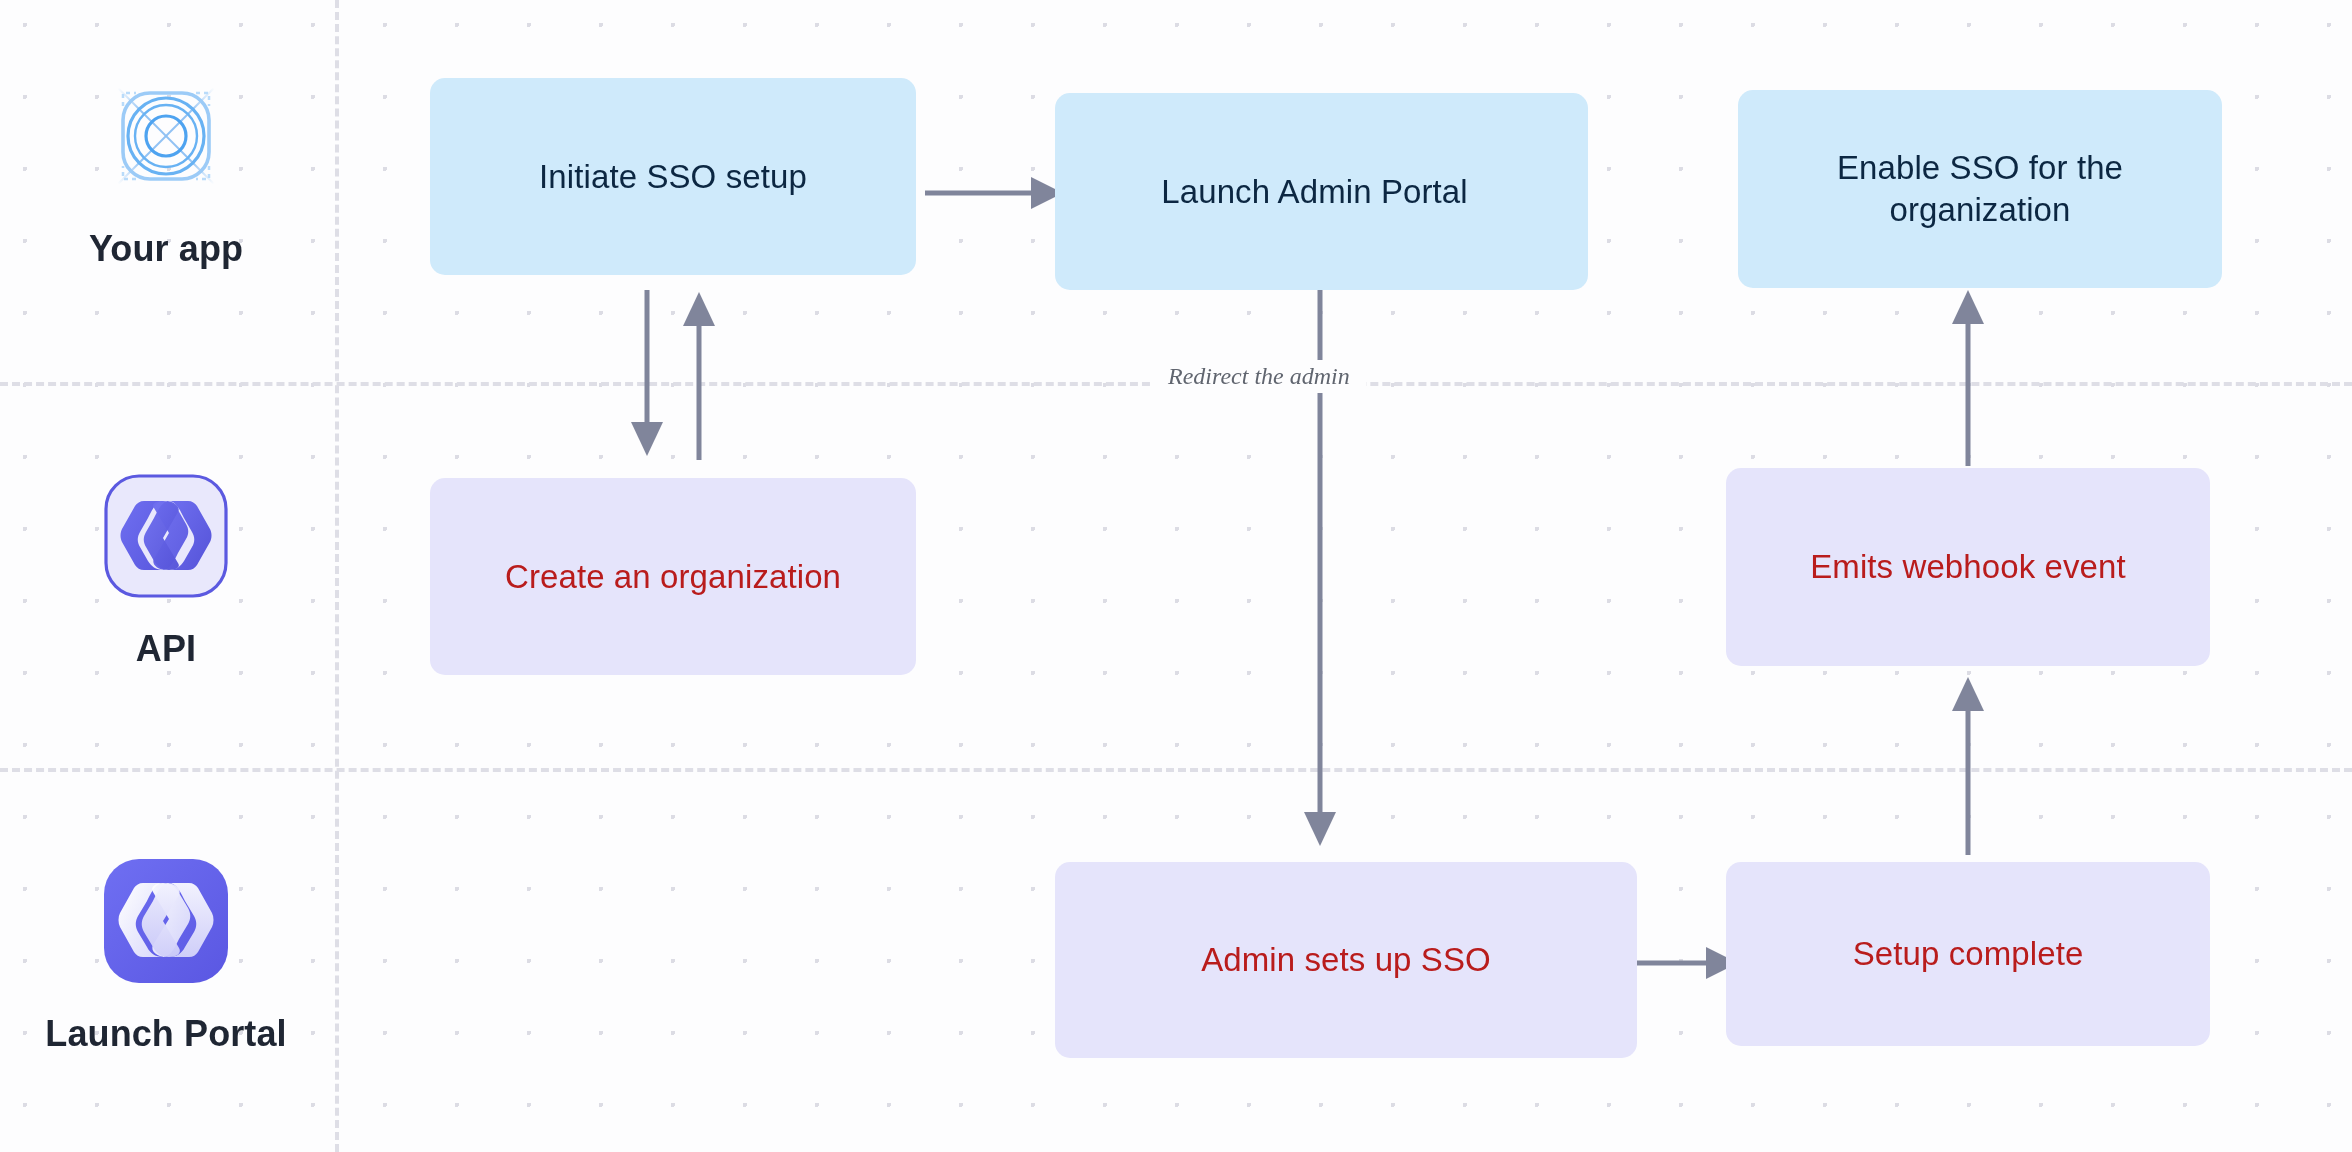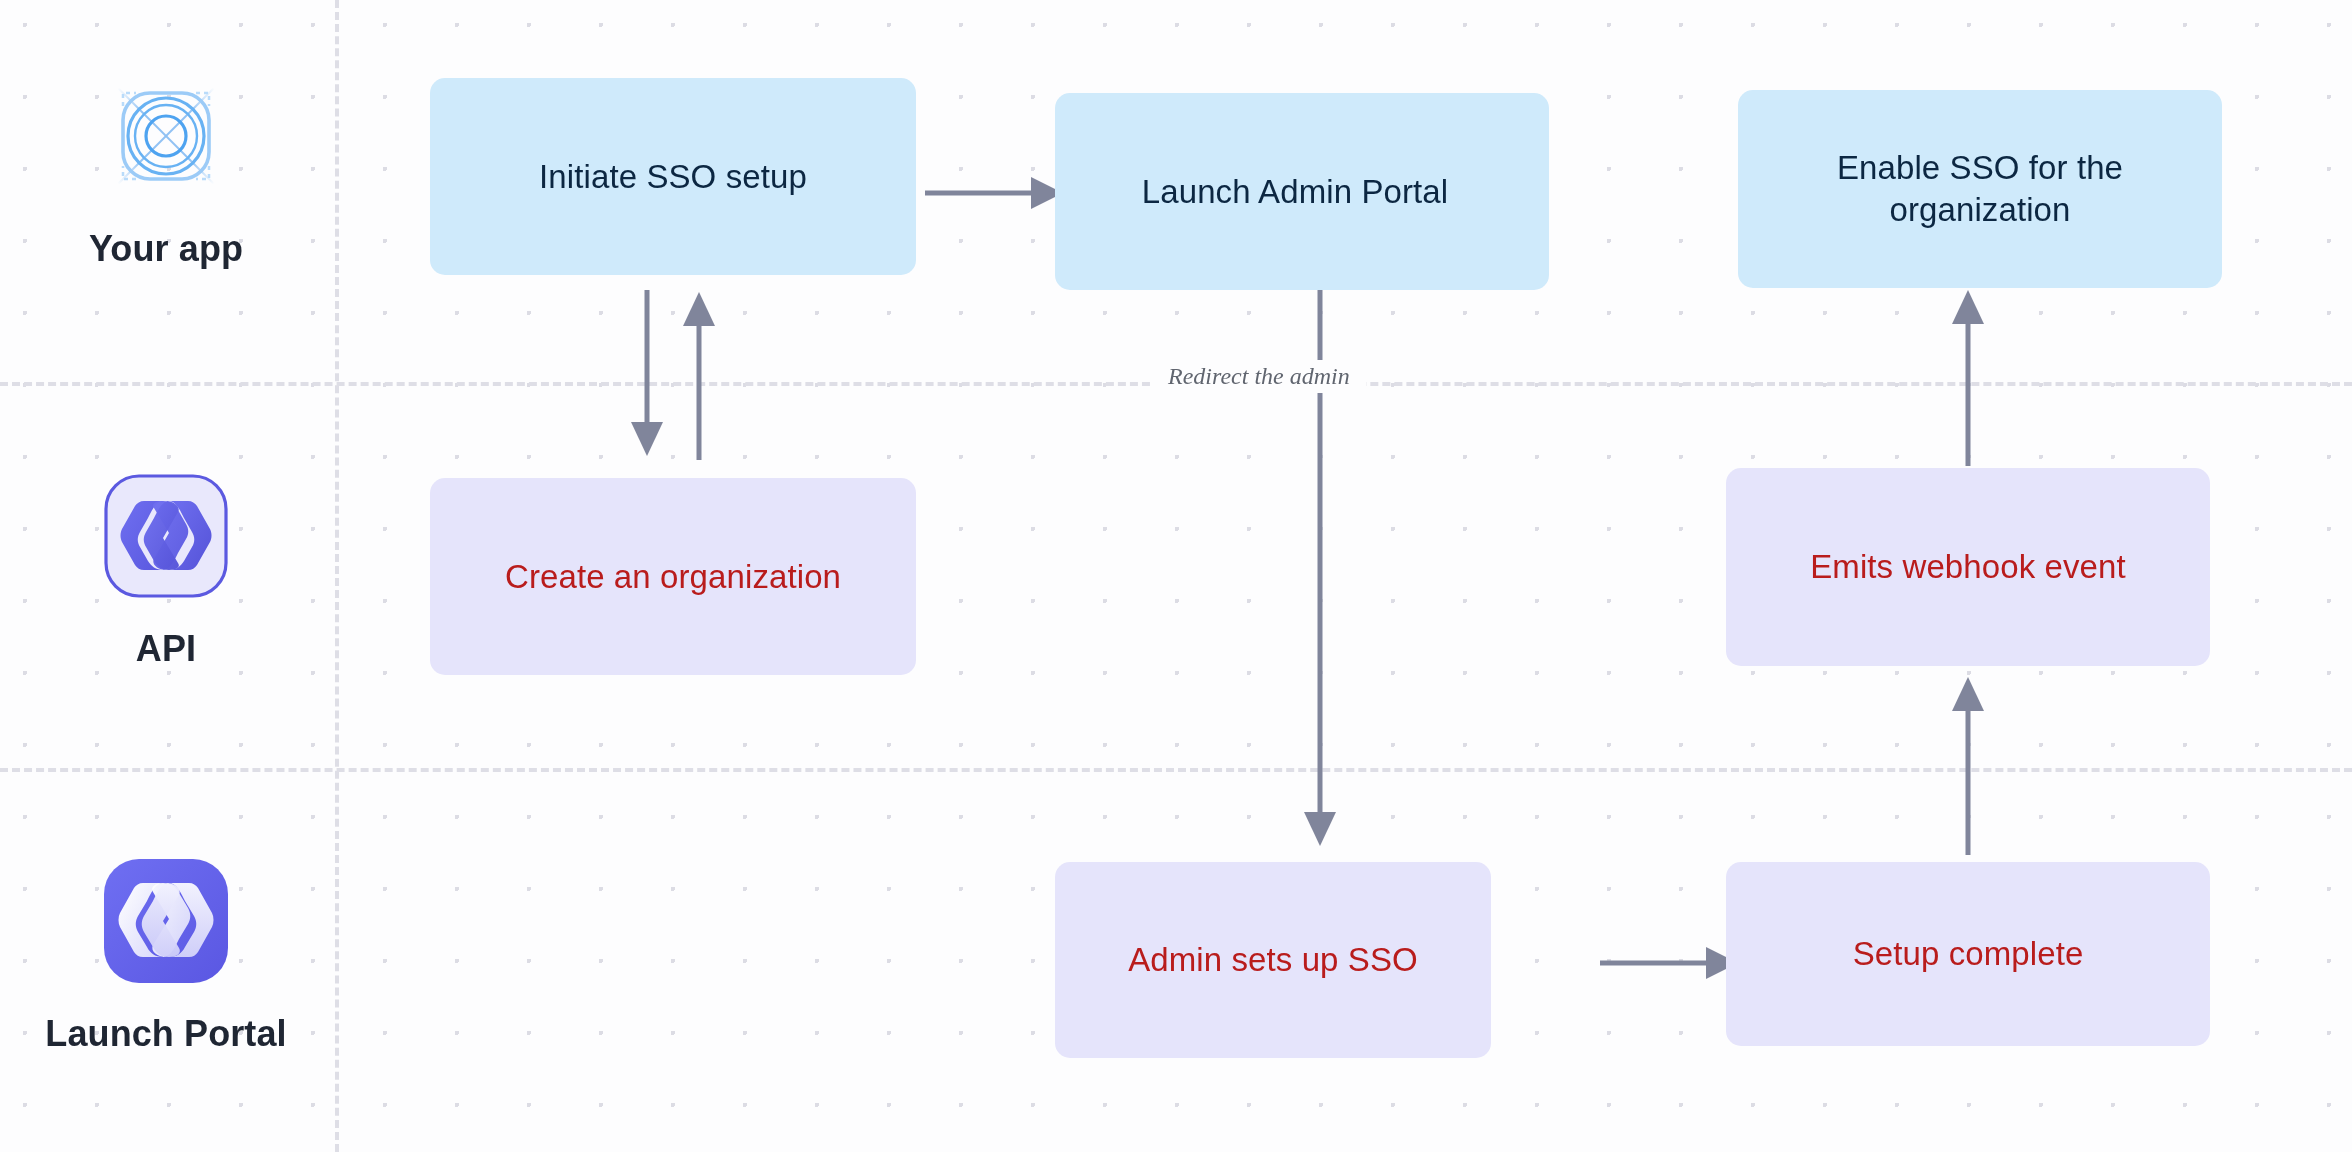--- a/index.html
+++ b/index.html
@@ -222,37 +222,37 @@
 
   <svg class="arrow" style="left:1946px;top:288px;" width="44" height="178">
     <line x1="22" y1="178" x2="22" y2="36" stroke="#80859b" stroke-width="5"></line>
     <polygon points="6,36 38,36 22,2" fill="#80859b"></polygon>
   </svg>
 
   <div class="node node-blue" style="left:430px;top:78px;width:486px;height:197px;">
     <span>Initiate SSO setup</span>
   </div>
 
-  <div class="node node-blue" style="left:1055px;top:93px;width:494px;height:197px;padding-left:12px;">
+  <div class="node node-blue" style="left:1055px;top:93px;width:533px;height:197px;padding-left:12px;">
     <span>Launch Admin Portal</span>
   </div>
 
   <div class="node node-blue" style="left:1726px;top:90px;width:484px;height:198px;margin-left:12px;">
     <span>Enable SSO for the organization</span>
   </div>
 
   <div class="node node-purple" style="left:430px;top:478px;width:486px;height:197px;">
     <span>Create an organization</span>
   </div>
 
   <div class="node node-purple" style="left:1726px;top:468px;width:484px;height:198px;justify-content:center;">
     <span>Emits webhook event</span>
   </div>
 
-  <div class="node node-purple" style="left:1055px;top:862px;width:436px;height:196px;">
+  <div class="node node-purple" style="left:1055px;top:862px;width:582px;height:196px;">
     <span>Admin sets up SSO</span>
   </div>
 
   <div class="node node-purple" style="left:1726px;top:862px;width:484px;height:184px;">
     <span>Setup complete</span>
   </div>
 
 </div>
 
 </body></html>

